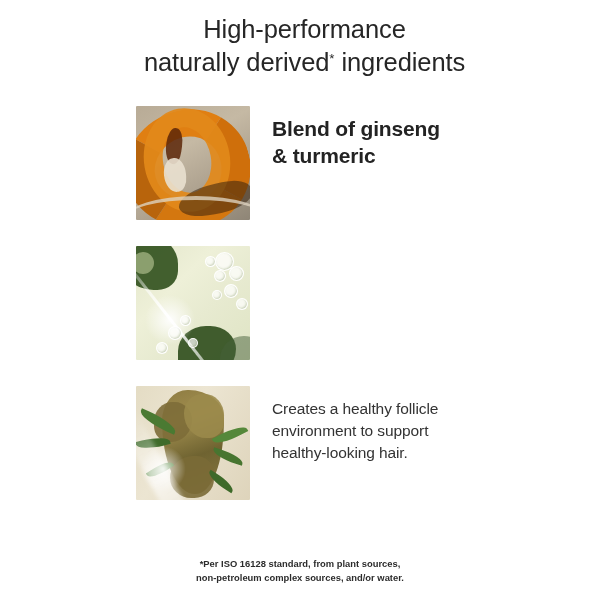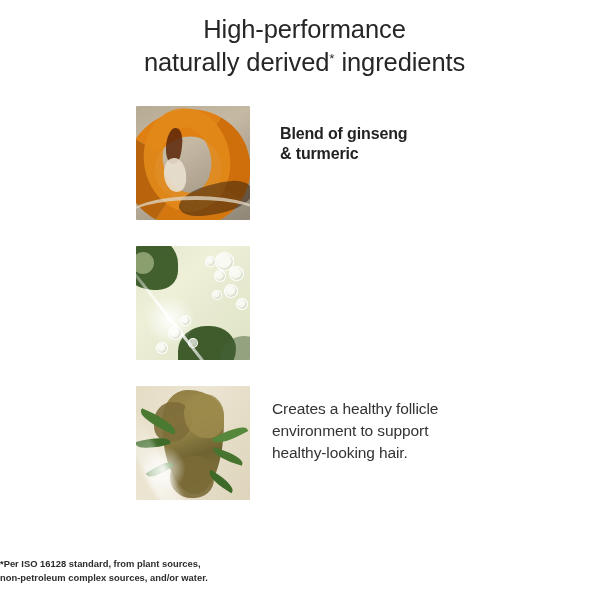--- a/index.html
+++ b/index.html
@@ -290,23 +290,23 @@
     height: 46px;
     background: radial-gradient(circle, rgba(255,255,255,.85) 0%, rgba(255,255,255,0) 70%);
   }
 
   
   .feature-text {
     padding-left: 22px;
     padding-top: 10px;
   }
   .feature-title {
-    margin: 8px;
+    margin: 0;
     font-weight: 700;
-    font-size: 16px;
+    font-size: 21px;
     line-height: 1.28;
     color: #232323;
     letter-spacing: -0.15px;
   }
   .feature-desc {
     margin: 1px 0 0 0;
     font-weight: 400;
     font-size: 15.5px;
     line-height: 1.42;
     color: #333333;
@@ -314,20 +314,21 @@
   }
   .row-amla .feature-text { padding-top: 26px; }
   .row-follicle .feature-text { padding-top: 11px; }
 
   
   .footnote {
     position: absolute;
     left: 0;
     right: 0;
     bottom: 15px;
+    text-align: center;
     font-size: 9.4px;
     line-height: 1.5;
     color: #2c2c2c;
     font-weight: 700;
   }
   .footnote .fl { display: block; }
 </style>
 </head>
 <body>
 

